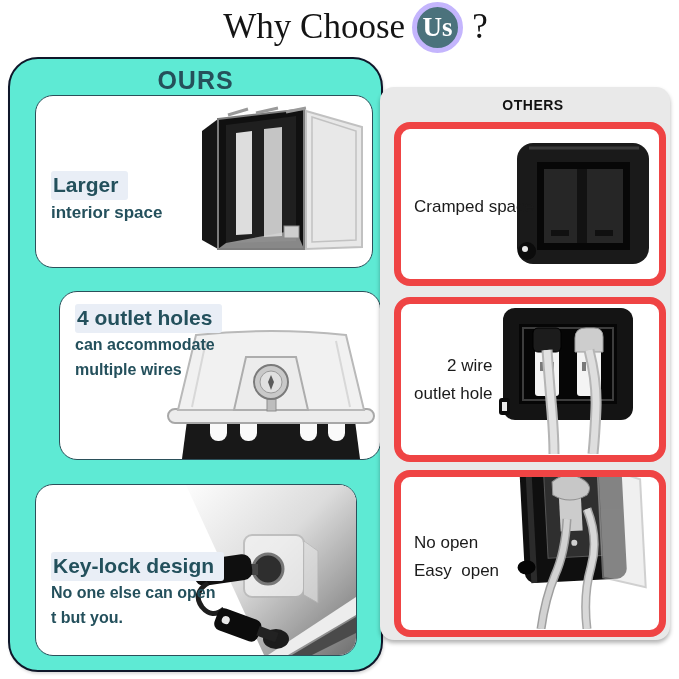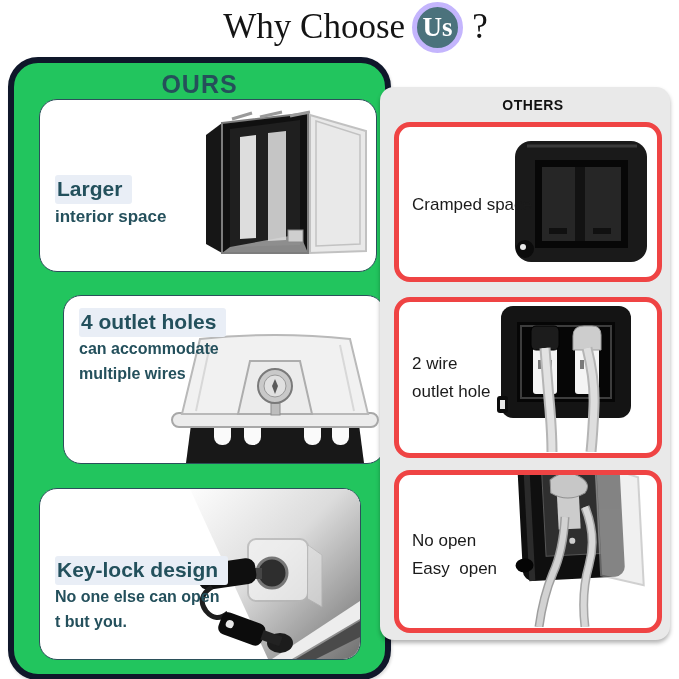--- a/index.html
+++ b/index.html
@@ -18,21 +18,21 @@
     display:flex;align-items:center;justify-content:center;
     width:41px;height:41px;border-radius:50%;
     background:#4b727c;border:5px solid #c4b5fd;
     color:#ffffff;font-size:27px;font-weight:bold;margin:0 7px;
     font-family:"Liberation Serif", serif;
   }
   .title-row .qmark{margin-left:2px;}
   
   .panel-ours{
     position:absolute;left:8px;top:57px;width:371px;height:611px;
-    background:#22c55e;border:6px solid #0f172a;border-radius:30px;
+    background:#5eead4;border:2px solid #0f172a;border-radius:30px;
     box-shadow:1px 2px 3px rgba(0,0,0,.15);
   }
   .ours-header{
     position:absolute;top:7px;left:0;width:100%;text-align:center;
     font-size:25px;font-weight:bold;letter-spacing:1px;color:#25505a;
   }
   .card-ours{
     position:absolute;left:25px;width:320px;background:#ffffff;
     border:1.5px solid #2b505a;border-radius:18px;overflow:hidden;
   }
@@ -58,24 +58,24 @@
     position:absolute;left:380px;top:87px;width:290px;height:553px;
     background:#e9e9e9;border-radius:14px;
     box-shadow:0 3px 4px rgba(0,0,0,.3);
   }
   .others-header{
     position:absolute;top:10px;left:8px;width:100%;text-align:center;
     font-size:14px;font-weight:bold;letter-spacing:.5px;color:#111111;
   }
   .card-others{
     position:absolute;left:14px;width:258px;background:#ffffff;
-    border:5px solid #ef4444;border-radius:16px;overflow:hidden;
+    border:7px solid #ef4444;border-radius:16px;overflow:hidden;
   }
   .card-others.o1{top:35px;height:150px;}
-  .card-others.o2{top:210px;height:151px;}
+  .card-others.o2{top:210px;height:151px;text-align:right;}
   .card-others.o3{top:383px;height:153px;}
   .otxt{position:absolute;z-index:2;font-size:17px;color:#1b1b1b;line-height:1.65;white-space:pre-wrap;}
   .o1 .otxt{left:13px;top:64px;}
   .o2 .otxt{left:13px;top:48px;}
   .o3 .otxt{left:13px;top:52px;}
   .oph1{right:6px;top:8px;}
   .oph2{right:16px;top:0;}
   .oph3{right:12px;top:0;}
 </style>
 </head>

